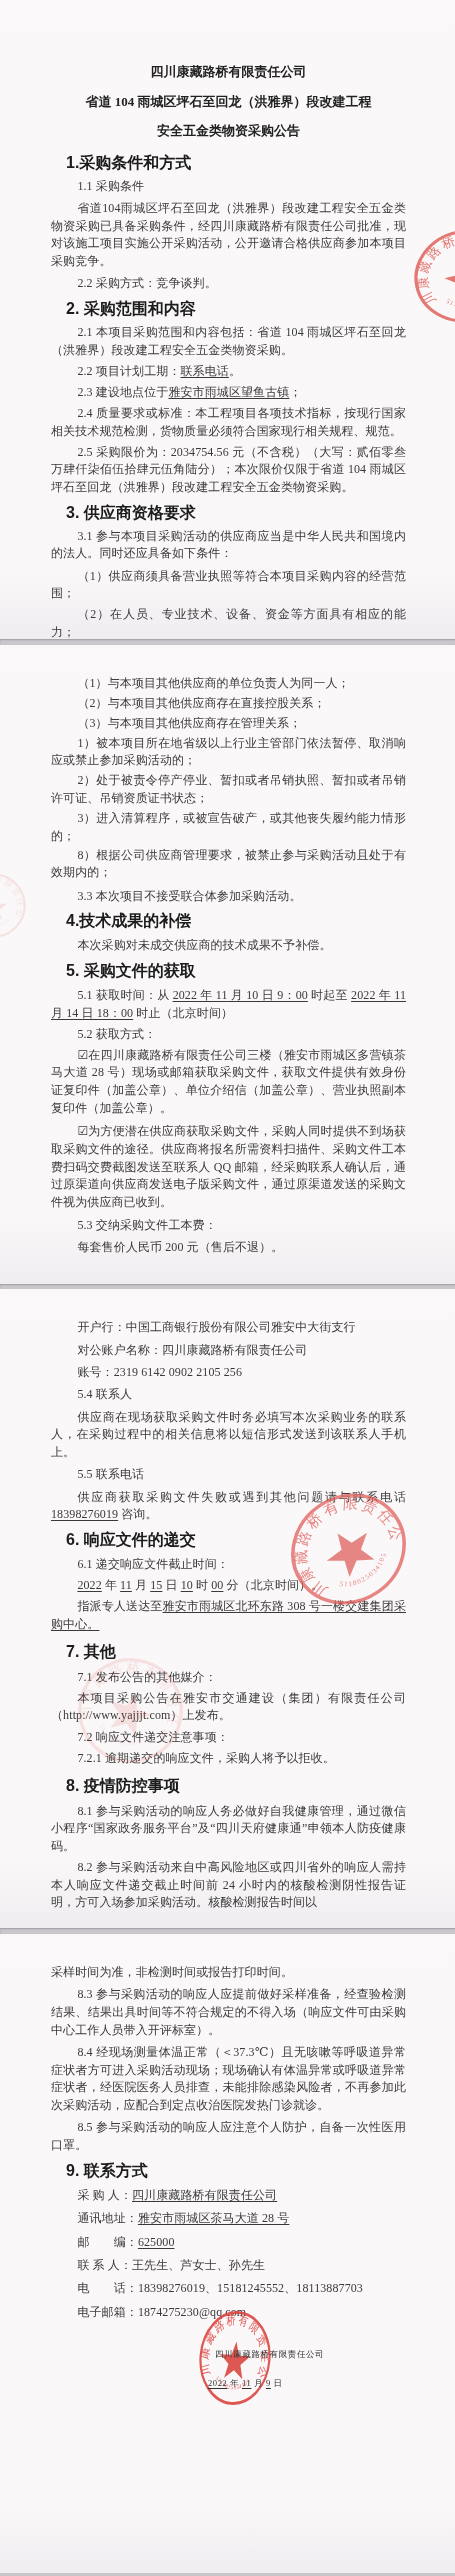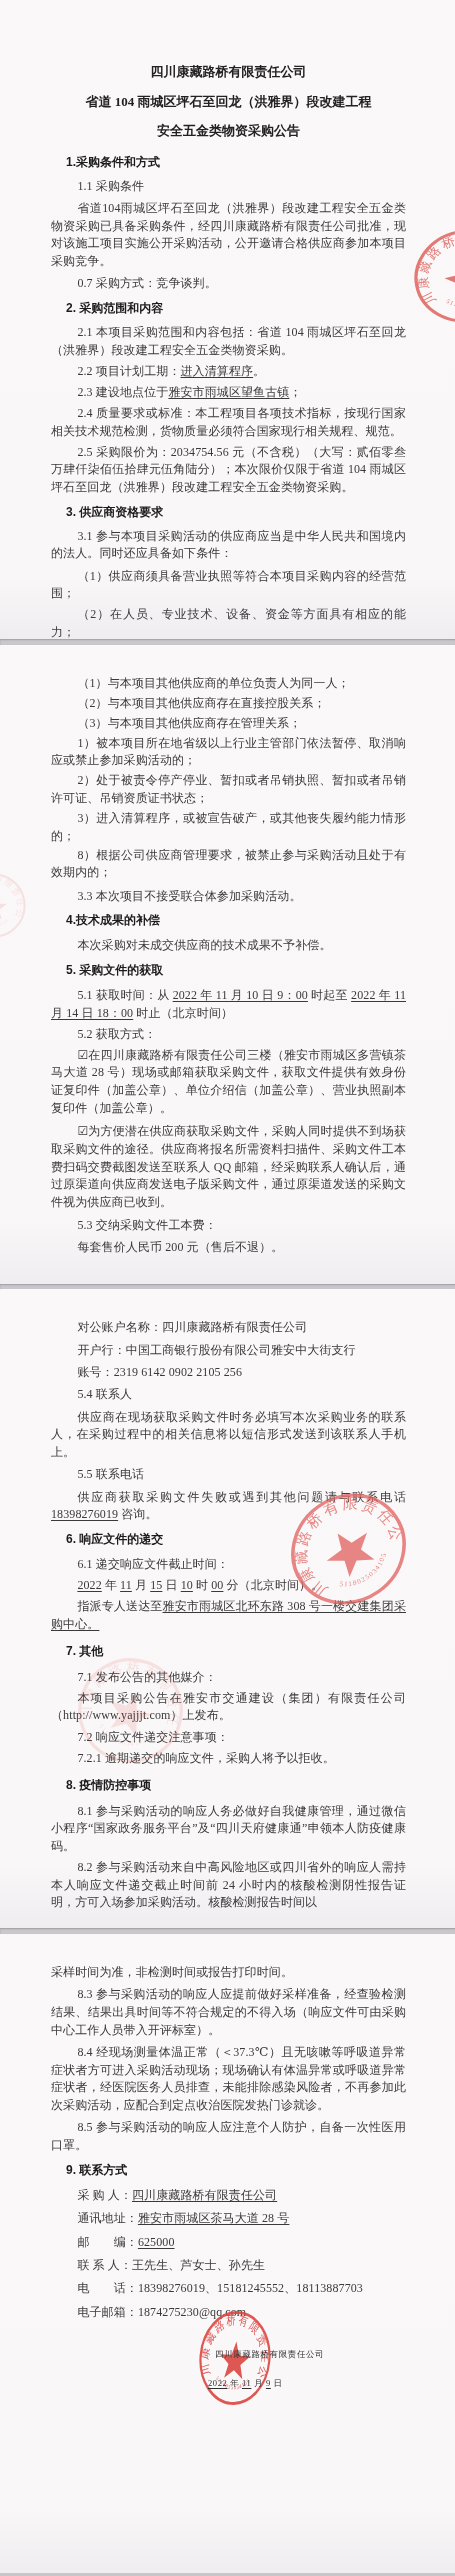--- a/index.html
+++ b/index.html
@@ -16,21 +16,21 @@
   .gap { height:5.7px; background:#cbc8cd; box-shadow:inset 0 1.1px 1.7px rgba(0,0,0,.22); }
   .content { padding:0 50px 0 51px; }
   .pt110 { padding-top:63px; } .pt96 { padding-top:30px; }
   .title {
     text-align:center; font-weight:bold; font-size:13px; line-height:17px;
     color:#222; margin:0 0 12.5px;
     font-family:"Liberation Serif","DejaVu Serif",serif;
   }
   .h {
     font-family:"Liberation Sans","DejaVu Sans",sans-serif;
-    font-weight:bold; font-size:12px; line-height:19.4px; color:#1c1c1c;
+    font-weight:bold; font-size:16px; line-height:19.4px; color:#1c1c1c;
     margin:5.7px 0 5.7px 15px;
   }
   .mt24{margin-top:13.7px!important} .mt16{margin-top:9px!important} .mb12{margin-bottom:6.8px!important}
   p.b {
     font-size:12px; line-height:17.7px; margin:0 0 4.6px; text-align:justify;
     color:#3a3a3a; letter-spacing:0.1px;
   }
   .ind { text-indent:2.2em; }
   .mb0{margin-bottom:0!important} .mb2{margin-bottom:1.1px!important} .mb4{margin-bottom:2.3px!important}
   .mb6{margin-bottom:3.4px!important} .mb10{margin-bottom:5.7px!important}
@@ -67,25 +67,25 @@
         <use href="#seal-group"></use>
       </svg>
     <div class="content pt110">
       <div class="title">四川康藏路桥有限责任公司</div>
       <div class="title">省道 104 雨城区坪石至回龙（洪雅界）段改建工程</div>
       <div class="title">安全五金类物资采购公告</div>
 
       <h2 class="h mt24">1.采购条件和方式</h2>
       <p class="b ind">1.1 采购条件</p>
       <p class="b ind">省道104雨城区坪石至回龙（洪雅界）段改建工程安全五金类物资采购已具备采购条件，经四川康藏路桥有限责任公司批准，现对该施工项目实施公开采购活动，公开邀请合格供应商参加本项目采购竞争。</p>
-      <p class="b ind">0.7 采购方式：竞争谈判。</p>
+      <p class="b ind">2.2 采购方式：竞争谈判。</p>
 
       <h2 class="h">2. 采购范围和内容</h2>
       <p class="b ind mb6">2.1 本项目采购范围和内容包括：省道 104 雨城区坪石至回龙（洪雅界）段改建工程安全五金类物资采购。</p>
-      <p class="b ind mb6"><span>2.2 项目计划工期：</span><span class="u">进入清算程序</span><span>。</span></p>
+      <p class="b ind mb6"><span>2.2 项目计划工期：</span><span class="u">联系电话</span><span>。</span></p>
       <p class="b ind mb6"><span>2.3 建设地点位于</span><span class="u">雅安市雨城区望鱼古镇</span><span>；</span></p>
       <p class="b ind mb6">2.4 质量要求或标准：本工程项目各项技术指标，按现行国家相关技术规范检测，货物质量必须符合国家现行相关规程、规范。</p>
       <p class="b ind">2.5 采购限价为：2034754.56 元（不含税）（大写：贰佰零叁万肆仟柒佰伍拾肆元伍角陆分）；本次限价仅限于省道 104 雨城区坪石至回龙（洪雅界）段改建工程安全五金类物资采购。</p>
 
       <h2 class="h">3. 供应商资格要求</h2>
       <p class="b ind">3.1 参与本项目采购活动的供应商应当是中华人民共和国境内的法人。同时还应具备如下条件：</p>
       <p class="b ind mb6">（1）供应商须具备营业执照等符合本项目采购内容的经营范围；</p>
       <p class="b ind mb6">（2）在人员、专业技术、设备、资金等方面具有相应的能力；</p>
       <p class="b ind mb0">1.6 供应商不得存在下列情形之一：</p>
     </div>
@@ -123,22 +123,22 @@
   <div class="gap"></div>
 
   <section class="page">
     <svg class="seal" viewBox="0 0 200 200" preserveAspectRatio="none" style="left:287px;top:204px;width:123px;height:112px;color:#e0605c;opacity:.75;transform:rotate(-35deg)">
         <use href="#seal-group"></use>
       </svg>
     <svg class="seal" viewBox="0 0 200 200" preserveAspectRatio="none" style="left:76px;top:367px;width:109px;height:109px;color:#d6453f;opacity:.13;transform:rotate(18deg)">
         <use href="#seal-group"></use>
       </svg>
     <div class="content pt96">
+      <p class="b ind">开户行：中国工商银行股份有限公司雅安中大街支行</p>
       <p class="b ind">对公账户名称：四川康藏路桥有限责任公司</p>
-      <p class="b ind">开户行：中国工商银行股份有限公司雅安中大街支行</p>
       <p class="b ind">账号：2319 6142 0902 2105 256</p>
       <p class="b ind">5.4 联系人</p>
       <p class="b ind">供应商在现场获取采购文件时务必填写本次采购业务的联系人，在采购过程中的相关信息将以短信形式发送到该联系人手机上。</p>
       <p class="b ind">5.5 联系电话</p>
       <p class="b ind"><span>供应商获取采购文件失败或遇到其他问题请与联系电话 </span><span class="u">18398276019</span><span> 咨询。</span></p>
 
       <h2 class="h mb12">6. 响应文件的递交</h2>
       <p class="b ind mb6">6.1 递交响应文件截止时间：</p>
       <p class="b ind mb6"><span class="u">2022</span><span> 年 </span><span class="u">11</span><span> 月 </span><span class="u">15</span><span> 日 </span><span class="u">10</span><span> 时 </span><span class="u">00</span><span> 分（北京时间）。</span></p>
       <p class="b ind mb6"><span>指派专人送达至</span><span class="u">雅安市雨城区北环东路 308 号一楼交建集团采购中心。</span></p>

